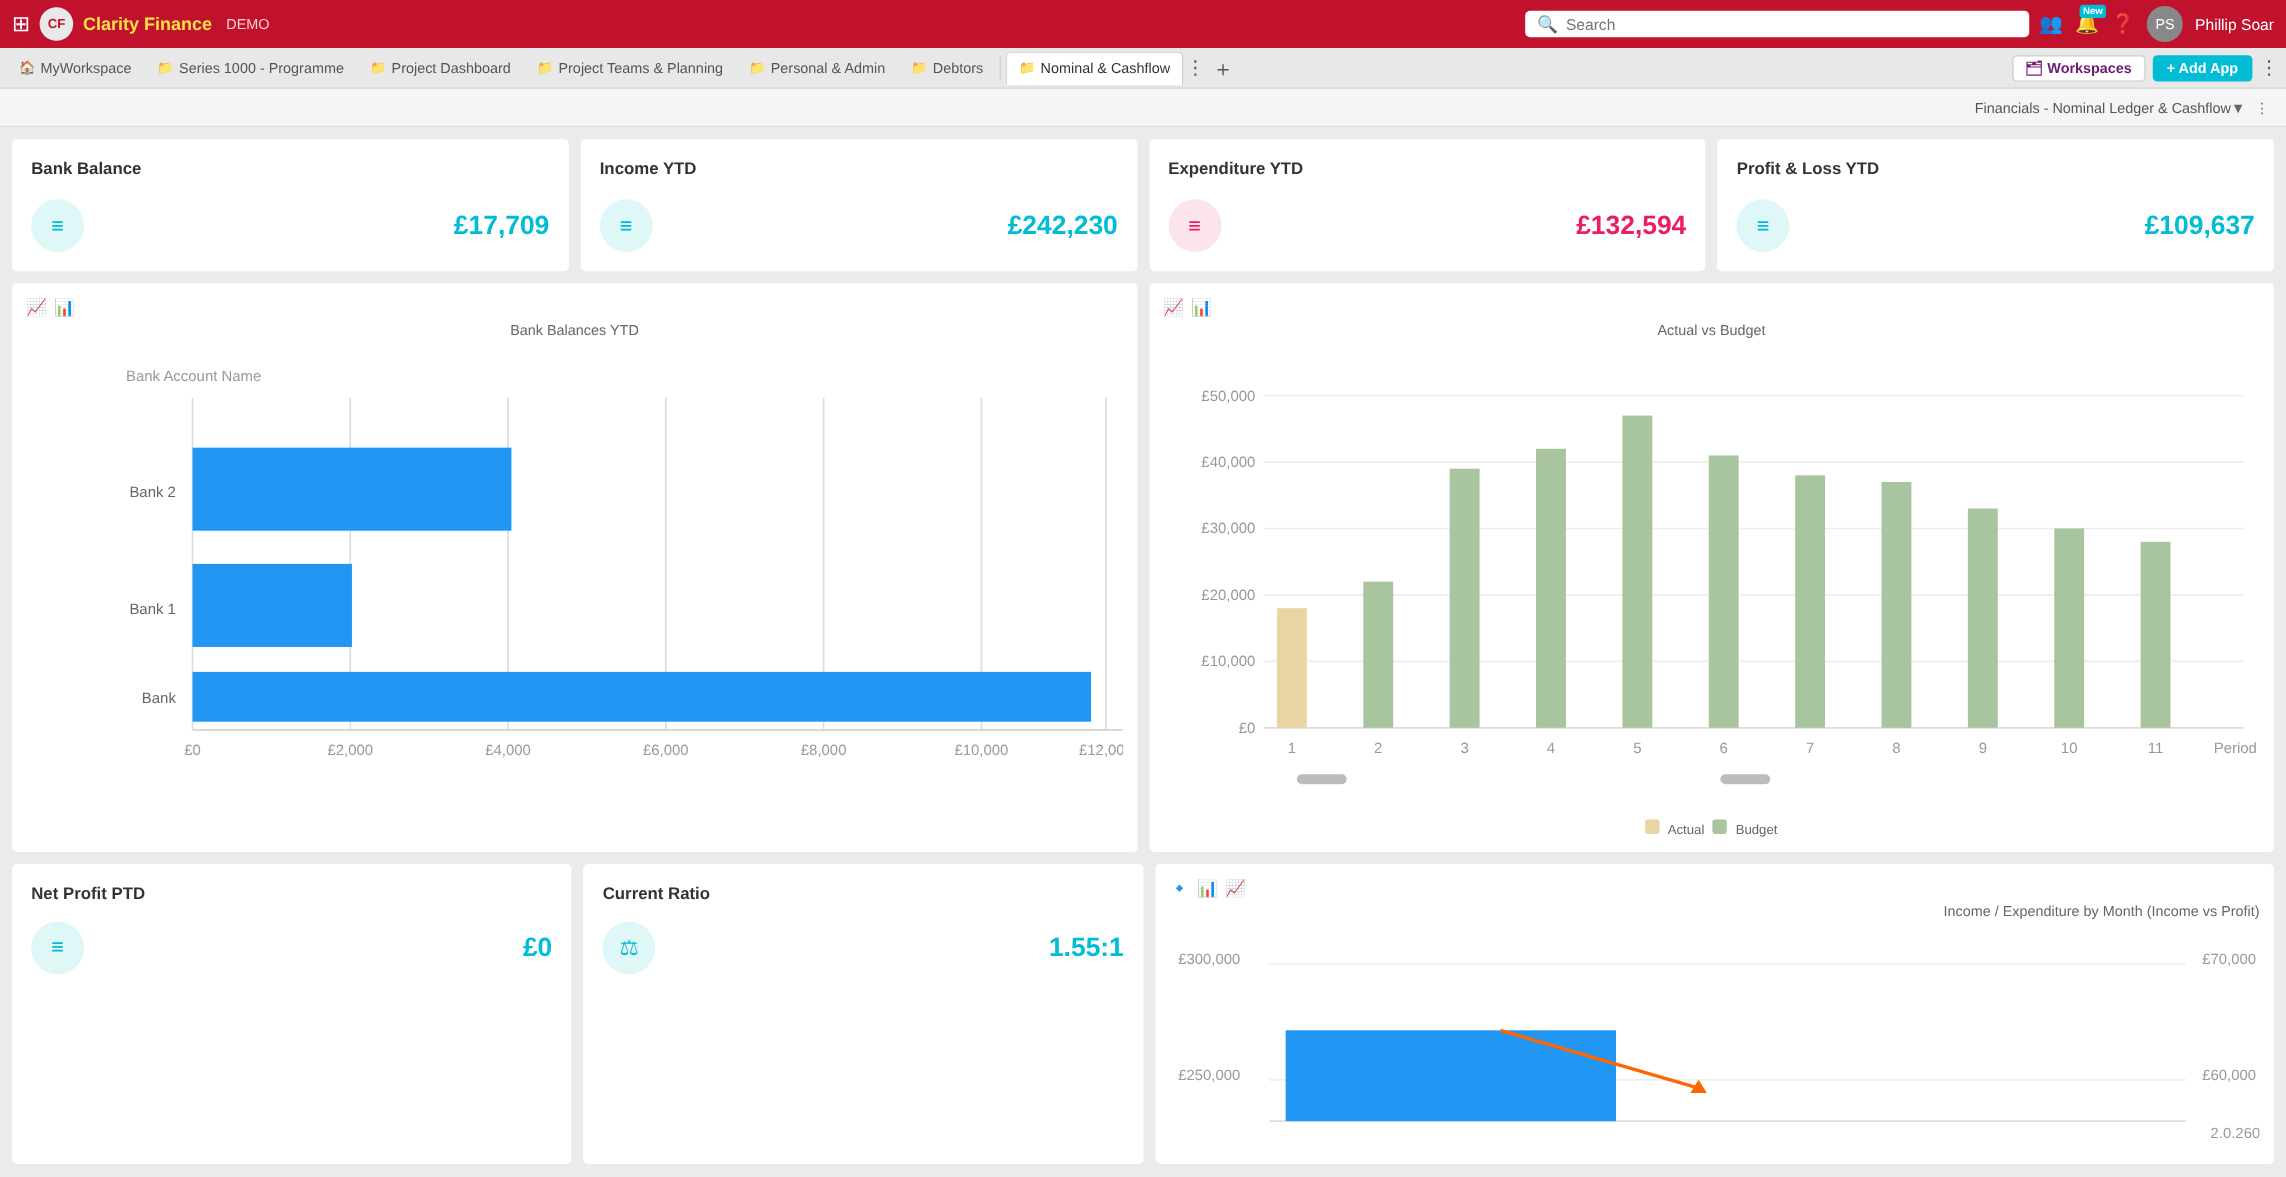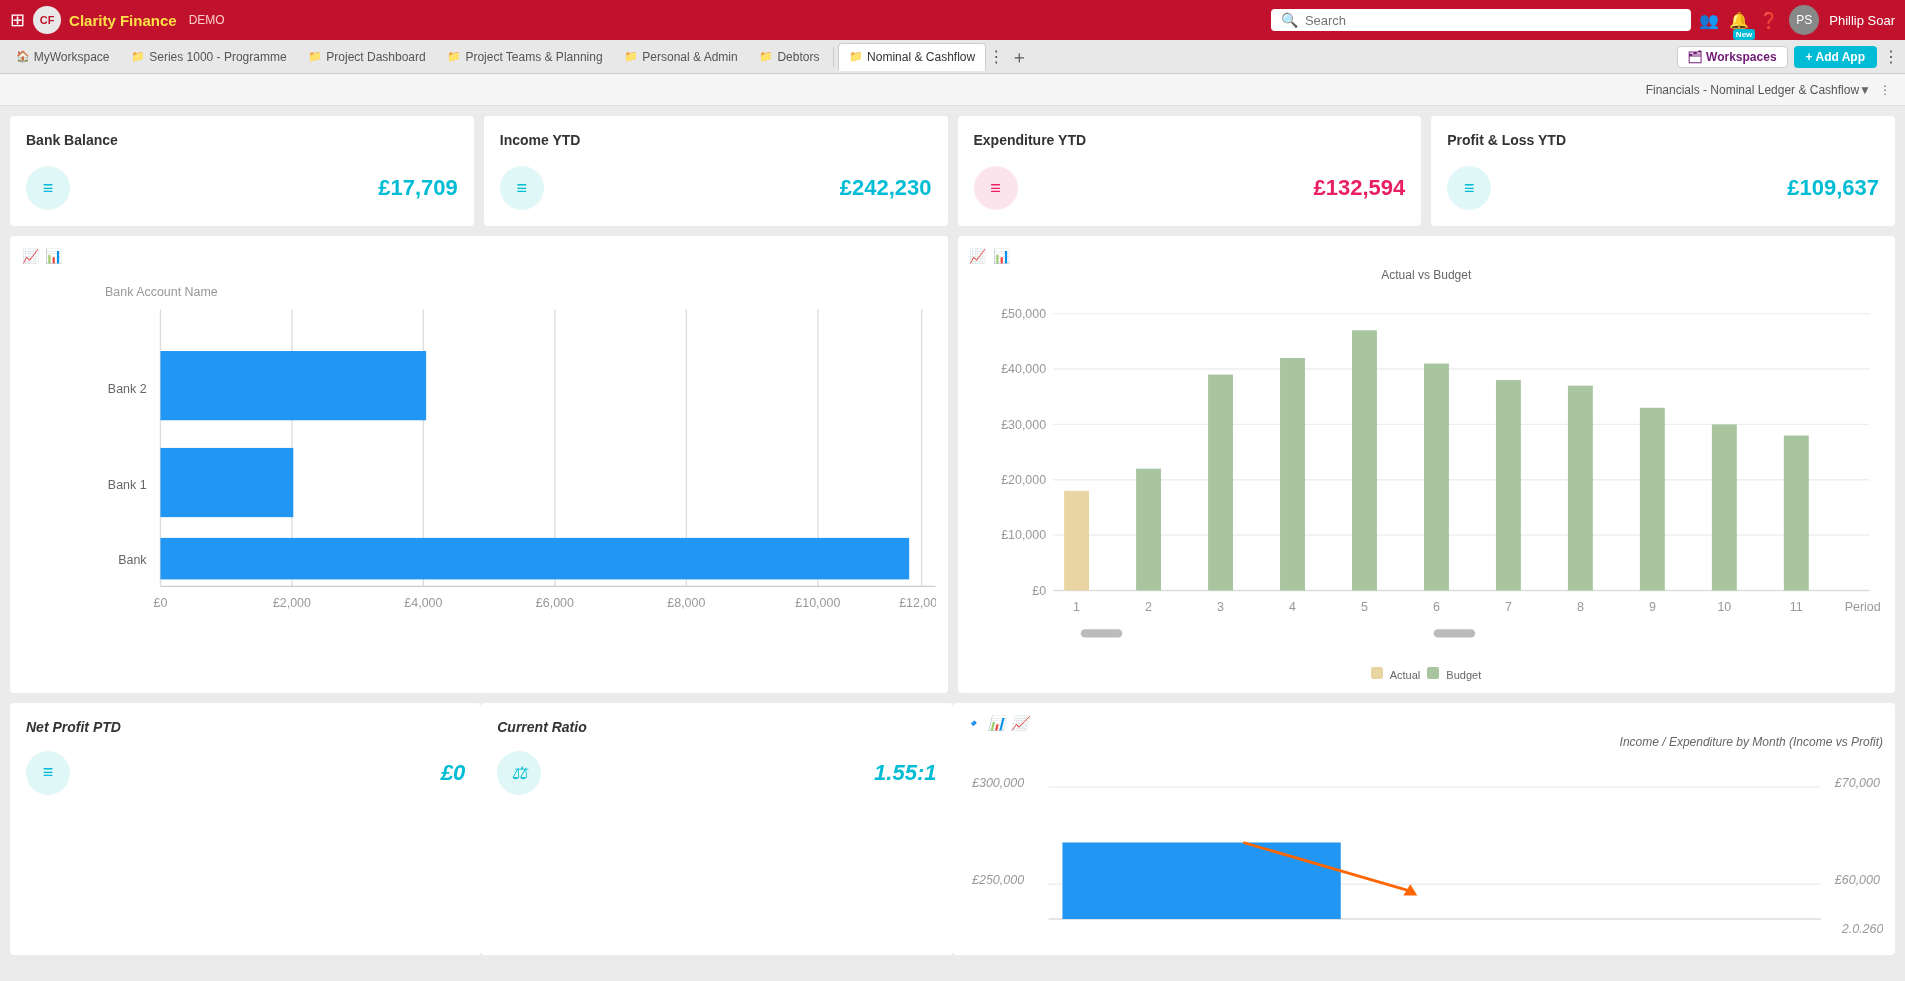--- a/index.html
+++ b/index.html
@@ -30,21 +30,21 @@
     }
     .top-nav .search-box input {
       border: none; outline: none; font-size: 13px; width: 100%;
     }
     .top-nav .search-icon { color: #888; font-size: 14px; }
     .top-nav .nav-icons { display: flex; align-items: center; gap: 10px; }
     .top-nav .nav-icon { color: white; font-size: 16px; cursor: pointer; position: relative; }
     .top-nav .new-badge {
       position: absolute; top: -6px; right: -6px;
       background: #00bcd4; color: white; font-size: 8px;
-      border-radius: 3px; padding: 1px 3px; font-weight: bold; margin-top: 24px;
+      border-radius: 3px; padding: 1px 3px; font-weight: bold;
     }
     .top-nav .avatar {
       width: 30px; height: 30px; border-radius: 50%;
       background: #888; overflow: hidden; cursor: pointer;
       display: flex; align-items: center; justify-content: center;
       color: white; font-size: 12px;
     }
     .top-nav .user-name { color: white; font-size: 13px; }
 
     
@@ -137,21 +137,21 @@
     }
     .chart-header {
       display: flex; align-items: center; gap: 6px; margin-bottom: 4px;
     }
     .chart-icon { font-size: 14px; color: #00bcd4; cursor: pointer; }
 
     
     .bottom-row {
       display: grid;
       grid-template-columns: 1fr 1fr 2fr;
-      font-style: italic;
+      gap: 10px;
     }
     .small-kpi-card {
       background: white;
       border-radius: 4px;
       padding: 16px;
       min-height: 120px;
     }
 
     
     .chart-area { width: 100%; }
@@ -284,20 +284,21 @@
 
   </div>
 
   <div class="chart-row">
 
     <div class="chart-card">
       <div class="chart-header">
         <span class="chart-icon">📈</span>
         <span class="chart-icon">📊</span>
       </div>
+      <div style="text-align:center; font-size:12px; color:#666; margin-bottom:8px;">Bank Balances YTD</div>
       <svg viewBox="0 0 660 280" class="chart-area">
 
         <text x="60" y="20" class="axis-label" font-size="10" fill="#999">Bank Account Name</text>
 
         <line x1="100" y1="30" x2="100" y2="230" stroke="#ddd" stroke-width="1"></line>
         <line x1="195" y1="30" x2="195" y2="230" stroke="#ddd" stroke-width="1"></line>
         <line x1="290" y1="30" x2="290" y2="230" stroke="#ddd" stroke-width="1"></line>
         <line x1="385" y1="30" x2="385" y2="230" stroke="#ddd" stroke-width="1"></line>
         <line x1="480" y1="30" x2="480" y2="230" stroke="#ddd" stroke-width="1"></line>
         <line x1="575" y1="30" x2="575" y2="230" stroke="#ddd" stroke-width="1"></line>
@@ -322,21 +323,21 @@
         <text x="575" y="245" class="axis-label" text-anchor="middle" font-size="9" fill="#999">£10,000</text>
         <text x="650" y="245" class="axis-label" text-anchor="middle" font-size="9" fill="#999">£12,000</text>
       </svg>
     </div>
 
     <div class="chart-card">
       <div class="chart-header">
         <span class="chart-icon">📈</span>
         <span class="chart-icon">📊</span>
       </div>
-      <div style="text-align:center; font-size:12px; color:#666; margin-bottom:4px;">Actual vs Budget</div>
+      <div style="text-align:center; font-size:12px; color:#666; margin-bottom:20px;">Actual vs Budget</div>
       <svg viewBox="0 0 660 270" class="chart-area">
 
         <line x1="60" y1="220" x2="650" y2="220" stroke="#ddd" stroke-width="1"></line>
         <line x1="60" y1="180" x2="650" y2="180" stroke="#eee" stroke-width="1"></line>
         <line x1="60" y1="140" x2="650" y2="140" stroke="#eee" stroke-width="1"></line>
         <line x1="60" y1="100" x2="650" y2="100" stroke="#eee" stroke-width="1"></line>
         <line x1="60" y1="60" x2="650" y2="60" stroke="#eee" stroke-width="1"></line>
         <line x1="60" y1="20" x2="650" y2="20" stroke="#eee" stroke-width="1"></line>
 
         <text x="55" y="223" text-anchor="end" font-size="9" fill="#999">£0</text>

